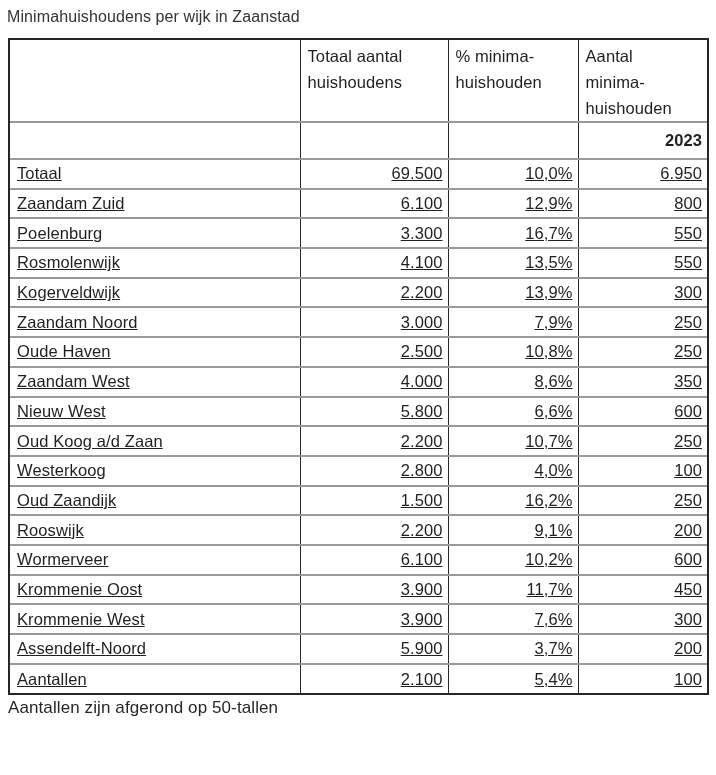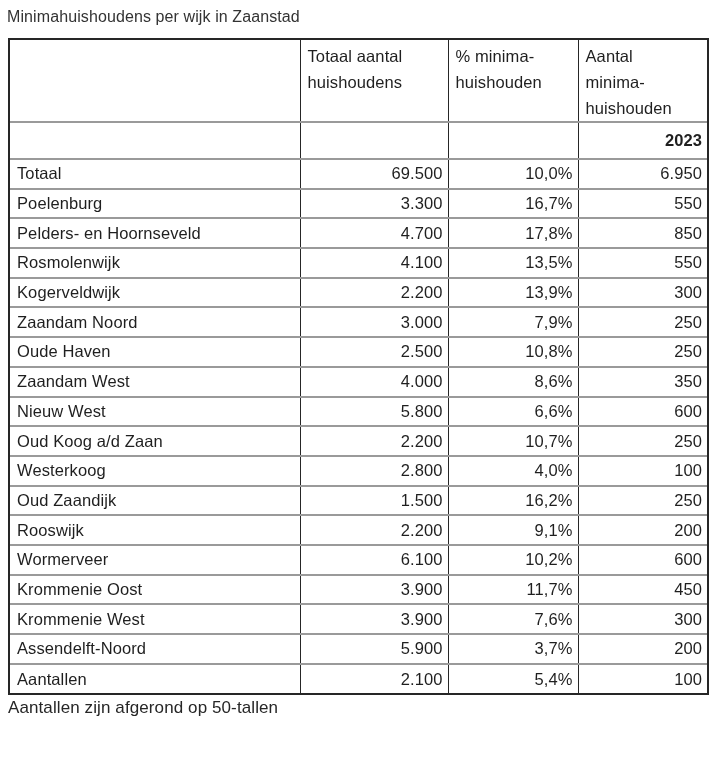--- a/index.html
+++ b/index.html
@@ -50,21 +50,21 @@
     border-left: 1.5px solid #262626;
   }
   
   thead tr + tr th, thead tr + tr td,
   tbody td {
     border-top: 2px solid #9a9a9a;
   }
 
   thead tr.header-row { height: 80px; margin-top: 20px; }
   thead tr.year-row   { height: 37px; }
-  tbody tr            { height: 29.7px; }
+  tbody tr            { height: 29.7px; text-decoration: underline; }
 
   th.colhead {
     text-align: left;
     vertical-align: top;
     padding: 3px 4px 0 7px;
     line-height: 26px;
     white-space: pre-line;
   }
   td.c-name {
     text-align: left;
@@ -120,32 +120,32 @@
       </tr>
     </thead>
     <tbody>
         <tr>
           <td class="c-name">Totaal</td>
           <td class="c-num">69.500</td>
           <td class="c-num">10,0%</td>
           <td class="c-num">6.950</td>
         </tr>
         <tr>
+          <td class="c-name">Zaandam Zuid</td>
+          <td class="c-num">6.100</td>
+          <td class="c-num">12,9%</td>
+          <td class="c-num">800</td>
+        </tr>
+        <tr>
           <td class="c-name">Poelenburg</td>
           <td class="c-num">3.300</td>
           <td class="c-num">16,7%</td>
           <td class="c-num">550</td>
         </tr>
         <tr>
-          <td class="c-name">Pelders- en Hoornseveld</td>
-          <td class="c-num">4.700</td>
-          <td class="c-num">17,8%</td>
-          <td class="c-num">850</td>
-        </tr>
-        <tr>
           <td class="c-name">Rosmolenwijk</td>
           <td class="c-num">4.100</td>
           <td class="c-num">13,5%</td>
           <td class="c-num">550</td>
         </tr>
         <tr>
           <td class="c-name">Kogerveldwijk</td>
           <td class="c-num">2.200</td>
           <td class="c-num">13,9%</td>
           <td class="c-num">300</td>

